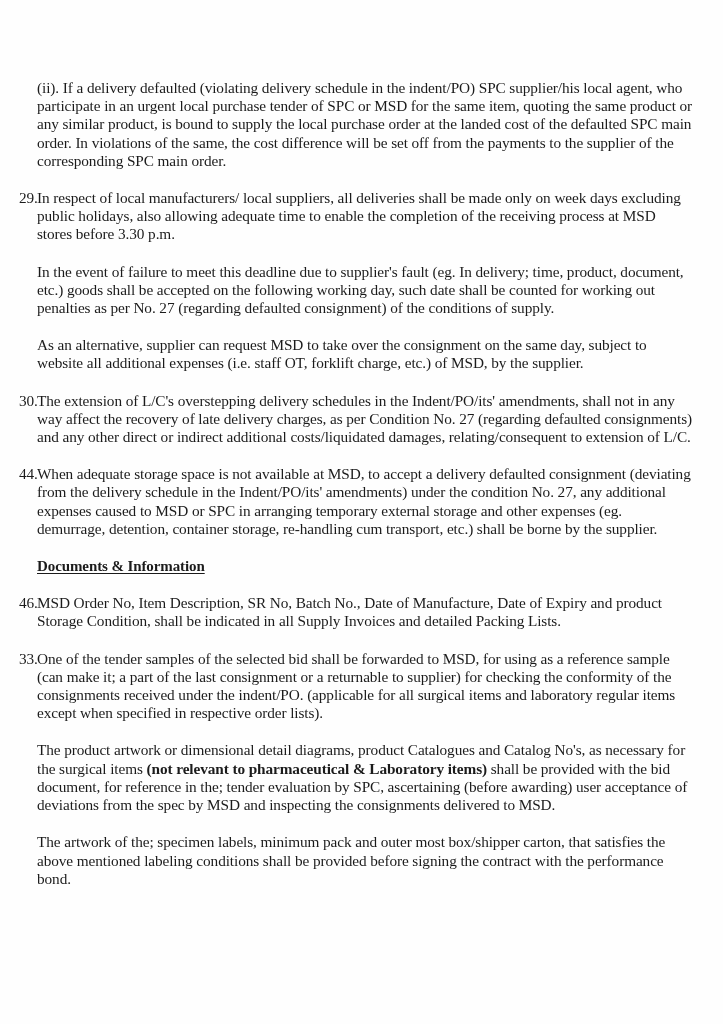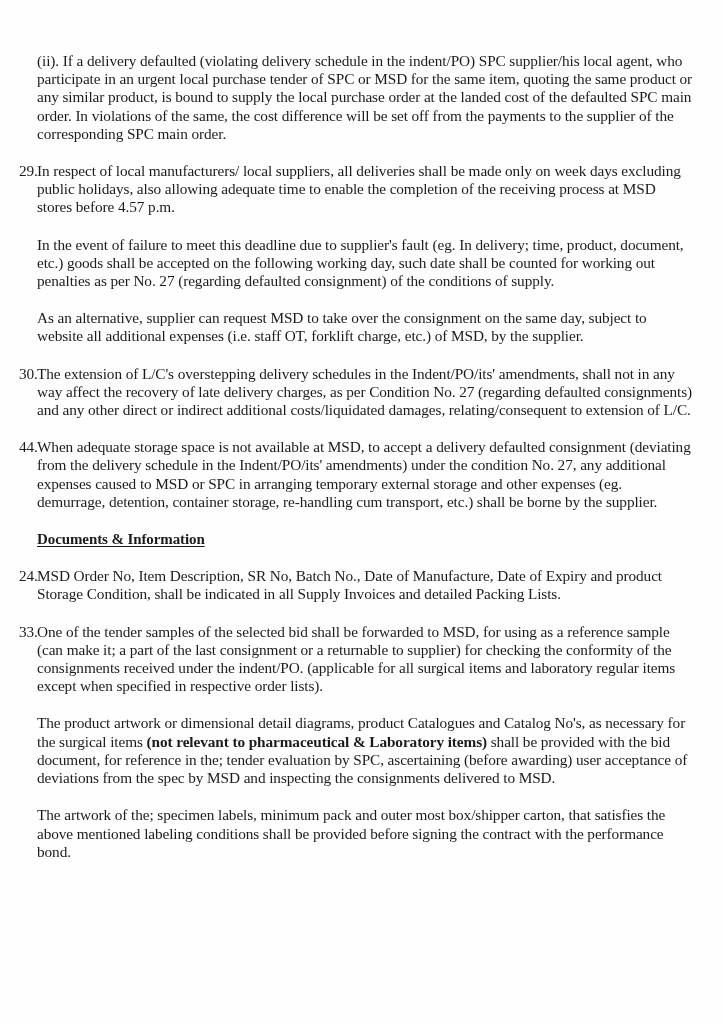--- a/index.html
+++ b/index.html
@@ -11,21 +11,21 @@
     position: relative;
     width: 723px;
     height: 1024px;
     box-sizing: border-box;
     background: #fefefe;
     color: #1b1b1b;
     font-family: "Liberation Serif", "DejaVu Serif", serif;
     font-size: 15.3px;
     line-height: 18.2px;
     letter-spacing: -0.1px;
-    padding: 52px 30px 0 19px;
+    padding: 79px 30px 0 19px;
     overflow: hidden;
   }
   .item {
     position: relative;
     padding-left: 18px;
   }
   .num {
     position: absolute;
     left: 0;
     top: 0;
@@ -53,39 +53,39 @@
 <body>
 
 <div class="page">
 
   <div class="item">
     <p class="block"><span class="marker">(ii).</span> <span>If a delivery defaulted (violating delivery schedule in the indent/PO) SPC supplier/his local agent, who participate in an urgent local purchase tender of SPC or MSD for the same item, quoting the same product or any similar product, is bound to supply the local purchase order at the landed cost of the defaulted SPC main order. In violations of the same, the cost difference will be set off from the payments to the supplier of the corresponding SPC main order.</span></p>
   </div>
 
   <div class="item">
     <span class="num">29.</span>
-    <p class="block">In respect of local manufacturers/ local suppliers, all deliveries shall be made only on week days excluding public holidays, also allowing adequate time to enable the completion of the receiving process at MSD stores before 4.57 p.m.</p>
+    <p class="block">In respect of local manufacturers/ local suppliers, all deliveries shall be made only on week days excluding public holidays, also allowing adequate time to enable the completion of the receiving process at MSD stores before 3.30 p.m.</p>
     <p class="block">In the event of failure to meet this deadline due to supplier's fault (eg. In delivery; time, product, document, etc.) goods shall be accepted on the following working day, such date shall be counted for working out penalties as per No. 27 (regarding defaulted consignment) of the conditions of supply.</p>
     <p class="block">As an alternative, supplier can request MSD to take over the consignment on the same day, subject to website all additional expenses (i.e. staff OT, forklift charge, etc.) of MSD, by the supplier.</p>
   </div>
 
   <div class="item">
     <span class="num">30.</span>
     <p class="block">The extension of L/C's overstepping delivery schedules in the Indent/PO/its' amendments, shall not in any way affect the recovery of late delivery charges, as per Condition No. 27 (regarding defaulted consignments) and any other direct or indirect additional costs/liquidated damages, relating/consequent to extension of L/C.</p>
   </div>
 
   <div class="item">
     <span class="num">44.</span>
     <p class="block">When adequate storage space is not available at MSD, to accept a delivery defaulted consignment (deviating from the delivery schedule in the Indent/PO/its' amendments) under the condition No. 27, any additional expenses caused to MSD or SPC in arranging temporary external storage and other expenses (eg. demurrage, detention, container storage, re-handling cum transport, etc.) shall be borne by the supplier.</p>
   </div>
 
   <h2 class="heading">Documents &amp; Information</h2>
 
   <div class="item">
-    <span class="num">24.</span>
+    <span class="num">46.</span>
     <p class="block">MSD Order No, Item Description, SR No, Batch No., Date of Manufacture, Date of Expiry and product Storage Condition, shall be indicated in all Supply Invoices and detailed Packing Lists.</p>
   </div>
 
   <div class="item">
     <span class="num">33.</span>
     <p class="block">One of the tender samples of the selected bid shall be forwarded to MSD, for using as a reference sample (can make it; a part of the last consignment or a returnable to supplier) for checking the conformity of the consignments received under the indent/PO. (applicable for all surgical items and laboratory regular items except when specified in respective order lists).</p>
     <p class="block"><span>The product artwork or dimensional detail diagrams, product Catalogues and Catalog No's, as necessary for the surgical items </span><span class="bold">(not relevant to pharmaceutical &amp; Laboratory items)</span><span> shall be provided with the bid document, for reference in the; tender evaluation by SPC, ascertaining (before awarding) user acceptance of deviations from the spec by MSD and inspecting the consignments delivered to MSD.</span></p>
     <p class="block">The artwork of the; specimen labels, minimum pack and outer most box/shipper carton, that satisfies the above mentioned labeling conditions shall be provided before signing the contract with the performance bond.</p>
   </div>
 

